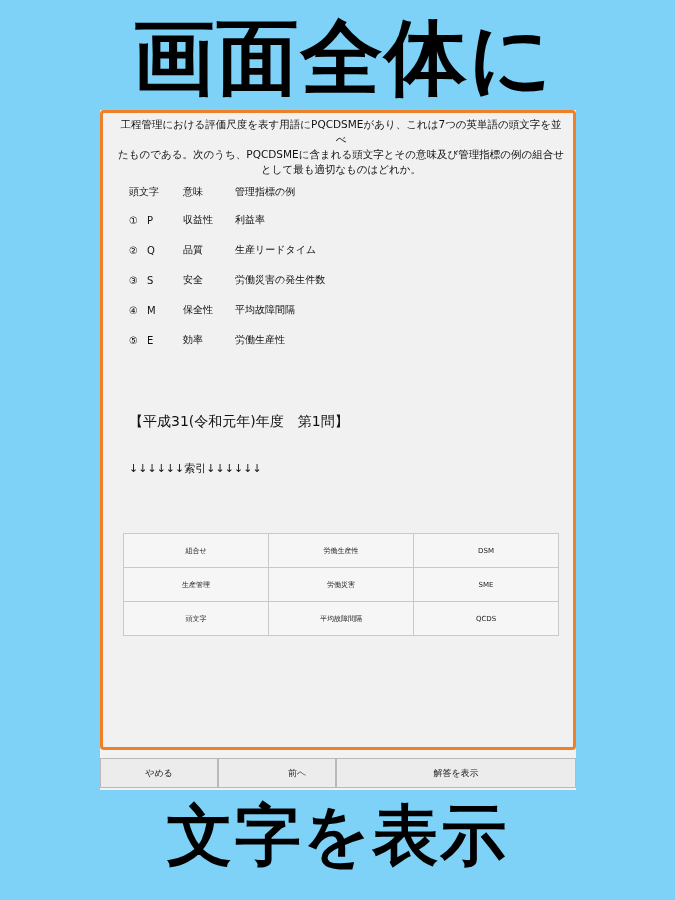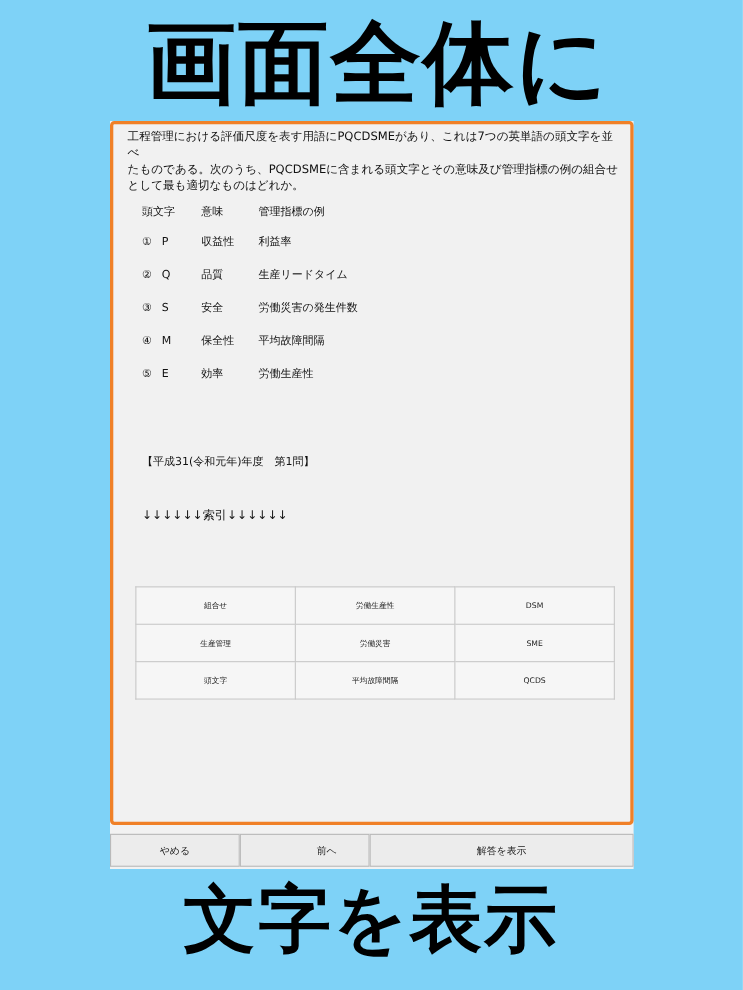--- a/index.html
+++ b/index.html
@@ -57,21 +57,21 @@
   }
   .qtext {
     position: absolute;
     left: 13px; top: 4px;
     width: 450px;
     font-size: 10.5px;
     line-height: 15px;
     color: #111;
     font-family: "DejaVu Sans", sans-serif;
   }
-  .qtext .clipped { display: block; }
+  .qtext .clipped { display: block; text-align: center; }
 
   
   #choices {
     position: absolute;
     left: 26px; top: 72px;
     width: 430px;
     font-size: 10px;
     font-family: "DejaVu Sans", sans-serif;
     color: #111;
   }
@@ -88,21 +88,21 @@
   }
   #choices .row .num { width: 18px; }
   #choices .row .letter { width: 36px; }
   #choices .row .mean { width: 52px; }
   #choices .row .ex { flex: 1; }
 
   
   #meta-year {
     position: absolute;
     left: 26px; top: 300px;
-    font-size: 10px;
+    font-size: 14px;
     font-family: "DejaVu Sans", sans-serif;
     color: #111;
   }
   #index-line {
     position: absolute;
     left: 26px; top: 348px;
     font-size: 11px;
     font-family: "DejaVu Sans", sans-serif;
     color: #111;
     letter-spacing: 0px;

